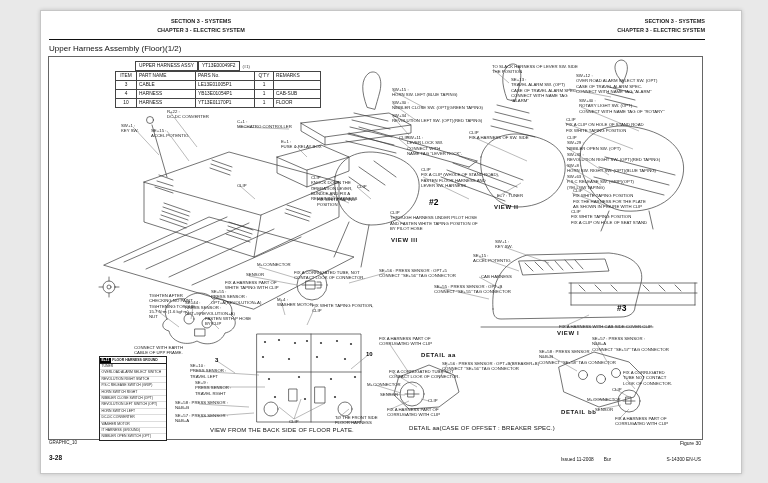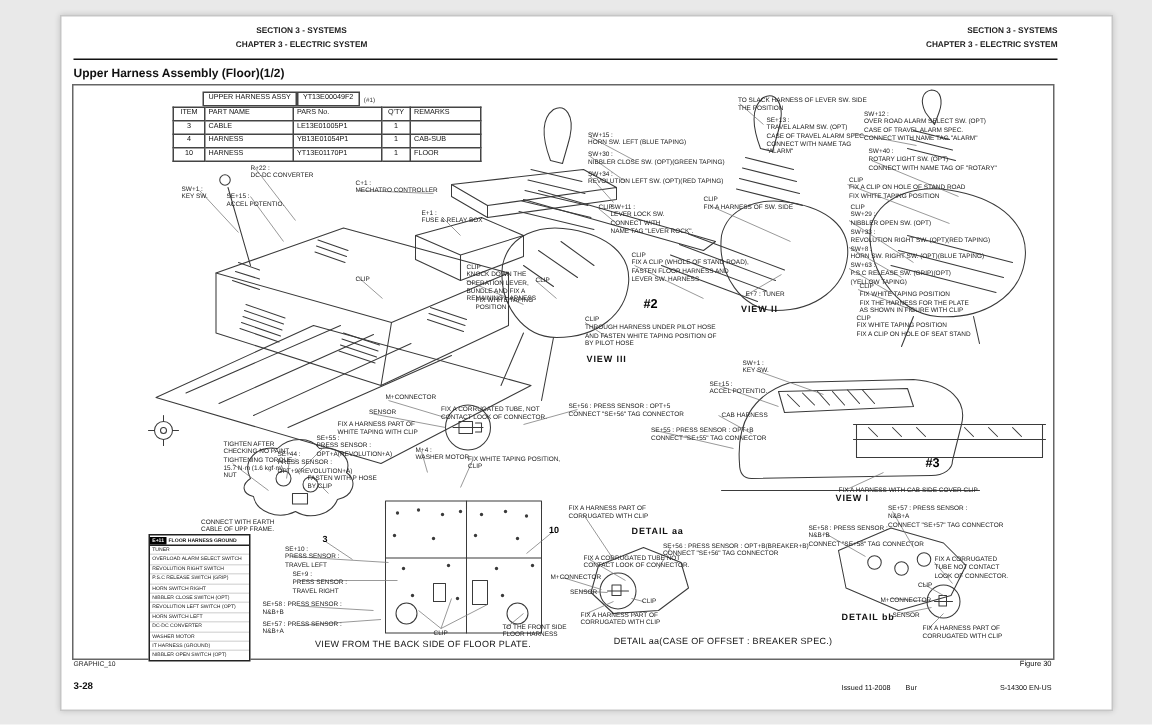--- a/index.html
+++ b/index.html
@@ -12,21 +12,21 @@
   }
   .page{
     position:absolute;left:40px;top:10px;width:700px;height:462px;
     background:#ffffff;border:1px solid #c6c6c6;
     box-shadow:0 0 4px rgba(0,0,0,.18);
   }
   .hdr{font-size:5.5px;font-weight:bold;color:#222;line-height:1.55;}
   .hdr-left{position:absolute;left:20px;top:6px;width:280px;text-align:center;}
   .hdr-right{position:absolute;right:36px;top:6px;text-align:right;}
   .rule{position:absolute;left:8px;right:36px;top:28px;border-top:1.3px solid #111;}
-  .doc-title{position:absolute;left:8px;top:33px;font-size:8px;font-weight:bold;color:#111;}
+  .doc-title{position:absolute;left:8px;top:33px;font-size:8px;font-weight:normal;color:#111;}
   .figbox{position:absolute;left:7px;top:45px;width:653px;height:382px;border:1px solid #666;background:#fff;}
   .art, .callout-layer{position:absolute;left:0;top:0;width:653px;height:382px;}
   .lbl{position:absolute;font-size:4.3px;line-height:1.25;color:#222;white-space:pre-line;}
   .lbl.view{font-size:6px;font-weight:bold;letter-spacing:.6px;color:#111;}
   .lbl.marker{font-size:8.5px;font-weight:bold;color:#000;}
   .lbl.marker-sm{font-size:6px;font-weight:bold;color:#000;}
   .lbl.cap{font-size:6px;color:#111;white-space:nowrap;transform:translateX(-50%);letter-spacing:.2px;}
   
   .ptable{position:absolute;left:66px;top:4px;color:#111;font-size:4.8px;}
   .assy-row{display:flex;margin-left:20px;align-items:center;}

